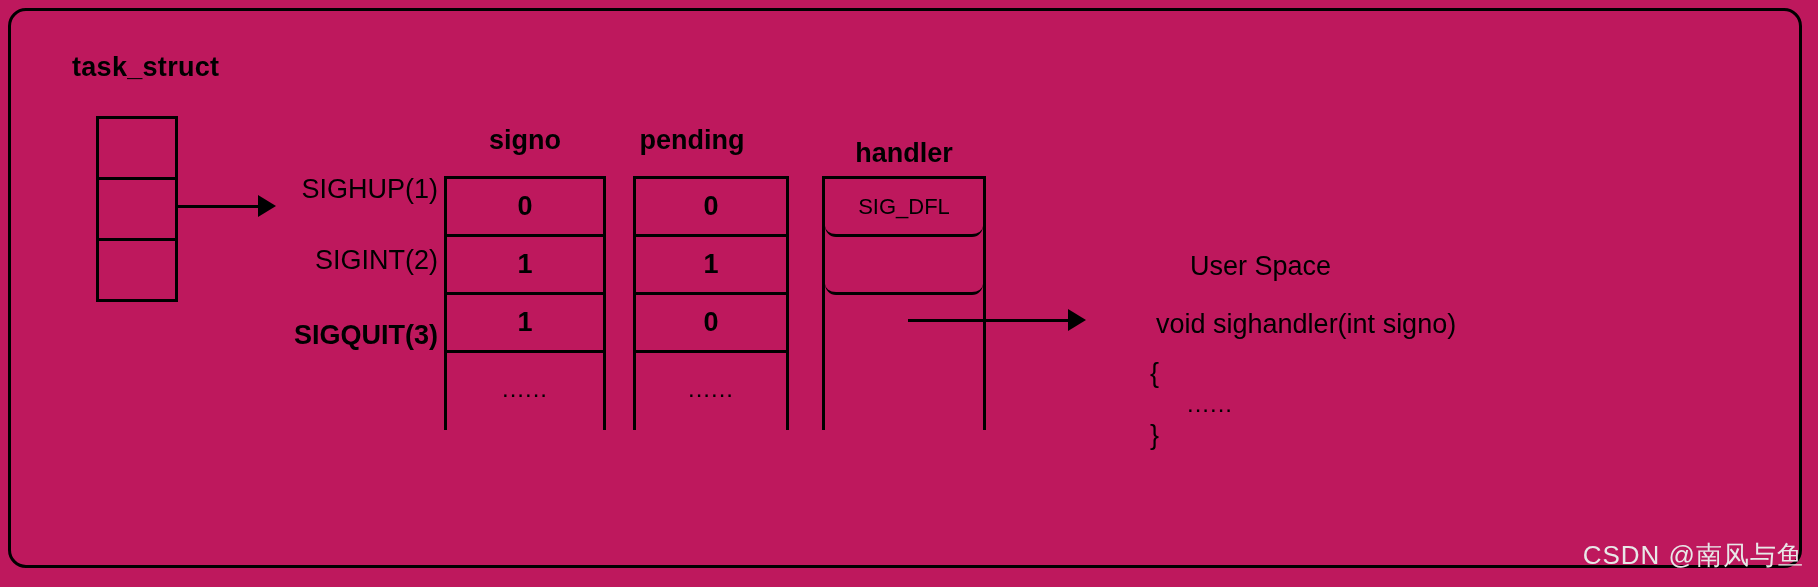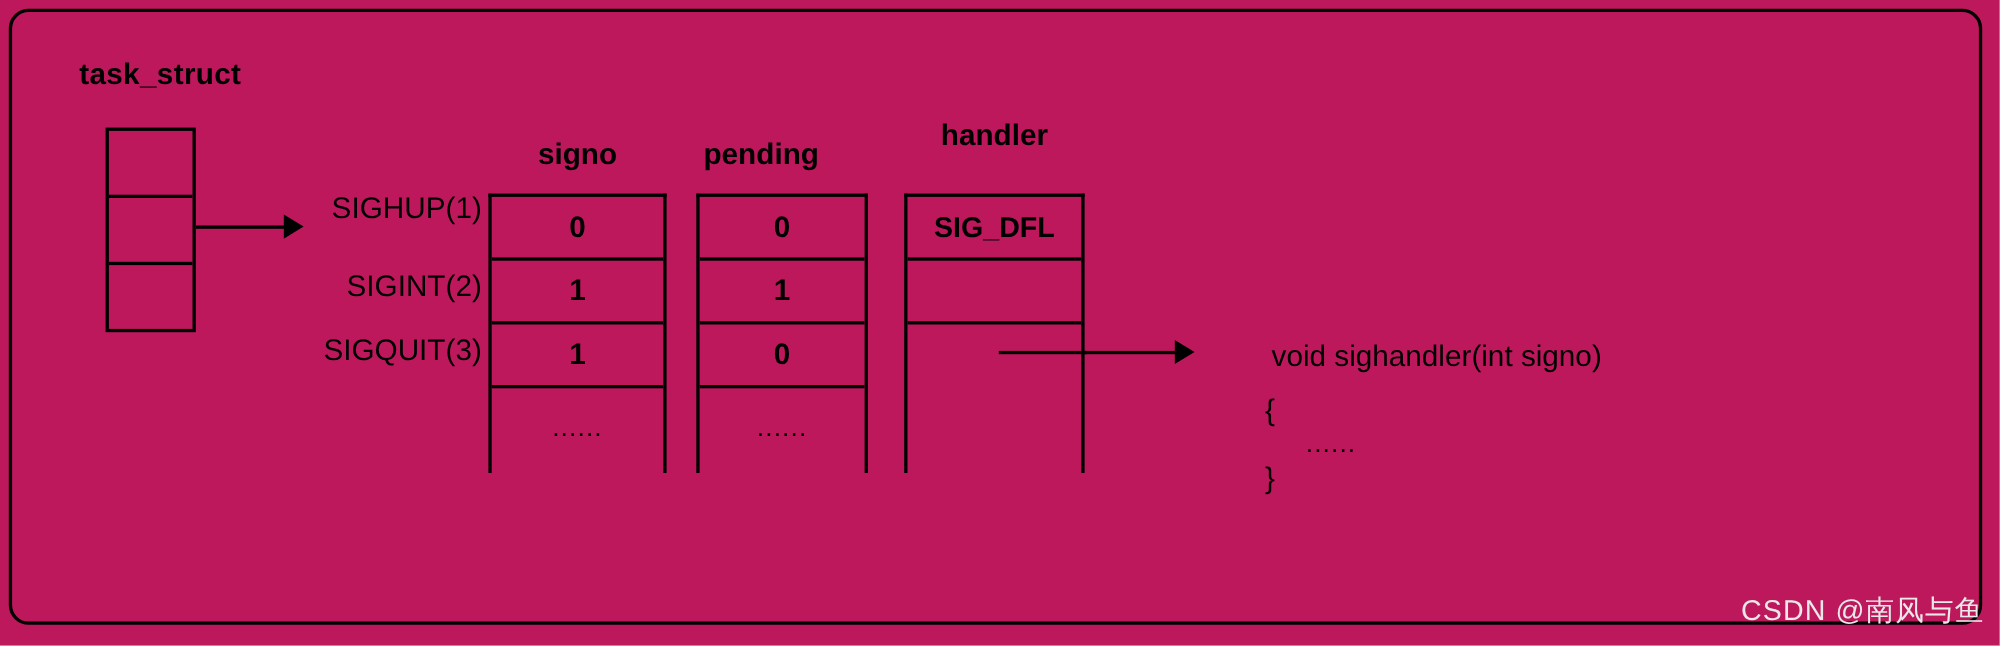--- a/index.html
+++ b/index.html
@@ -82,33 +82,33 @@
   
   .sig-label {
     position: absolute;
     font-size: 27px;
     text-align: right;
     white-space: nowrap;
     right: 1380px;
   }
   #sig-label-0 { top: 174px; }
   #sig-label-1 { top: 245px; }
-  #sig-label-2 { top: 303px; }
+  #sig-label-2 { top: 320px; font-weight: bold; }
 
   
   .col-header {
     position: absolute;
     font-size: 27px;
     font-weight: bold;
     text-align: center;
     white-space: nowrap;
   }
   #col-header-block   { left: 444px; top: 125px; width: 162px; }
   #col-header-pending { left: 614px; top: 125px; width: 156px; }
-  #col-header-handler { left: 822px; top: 108px; width: 164px; }
+  #col-header-handler { left: 822px; top: 138px; width: 164px; }
 
   
   .col-table {
     position: absolute;
     top: 176px;
     border-left: 3px solid #000000;
     border-right: 3px solid #000000;
     border-top: 3px solid #000000;
     box-sizing: border-box;
   }
@@ -130,22 +130,23 @@
     border-bottom: none;
     height: 79px;
     align-items: flex-start;
     padding-top: 22px;
   }
   .col-table .cell.bit {
     font-weight: bold;
     font-size: 27px;
   }
   .col-table .cell.ident {
-    font-size: 26px;
-    font-weight: bold;
+    font-size: 22px;
+    font-weight: normal;
+    border-radius: 11px;
   }
   .col-table .cell.ellipsis {
     font-size: 24px;
     letter-spacing: 1px;
   }
 
   
   #handler-stub {
     position: absolute;
     left: 908px;
@@ -241,20 +242,21 @@
   <div class="col-table" id="col-table-handler">
     <div class="cell ident">SIG_DFL</div>
     <div class="cell ident"></div>
     <div class="cell last-open"></div>
   </div>
 
   <div id="handler-stub"></div>
   <div id="handler-arrow-line"></div>
   <div class="arrow-head" id="handler-arrow-head"></div>
 
+  <div id="user-space-title">User Space</div>
 
   <div class="code-line" id="code-line-0">void sighandler(int signo)</div>
   <div class="code-line" id="code-line-1">{</div>
   <div class="code-line" id="code-line-2">......</div>
   <div class="code-line" id="code-line-3">}</div>
 
   <div id="watermark">CSDN @南风与鱼</div>
 
 </div>
 

